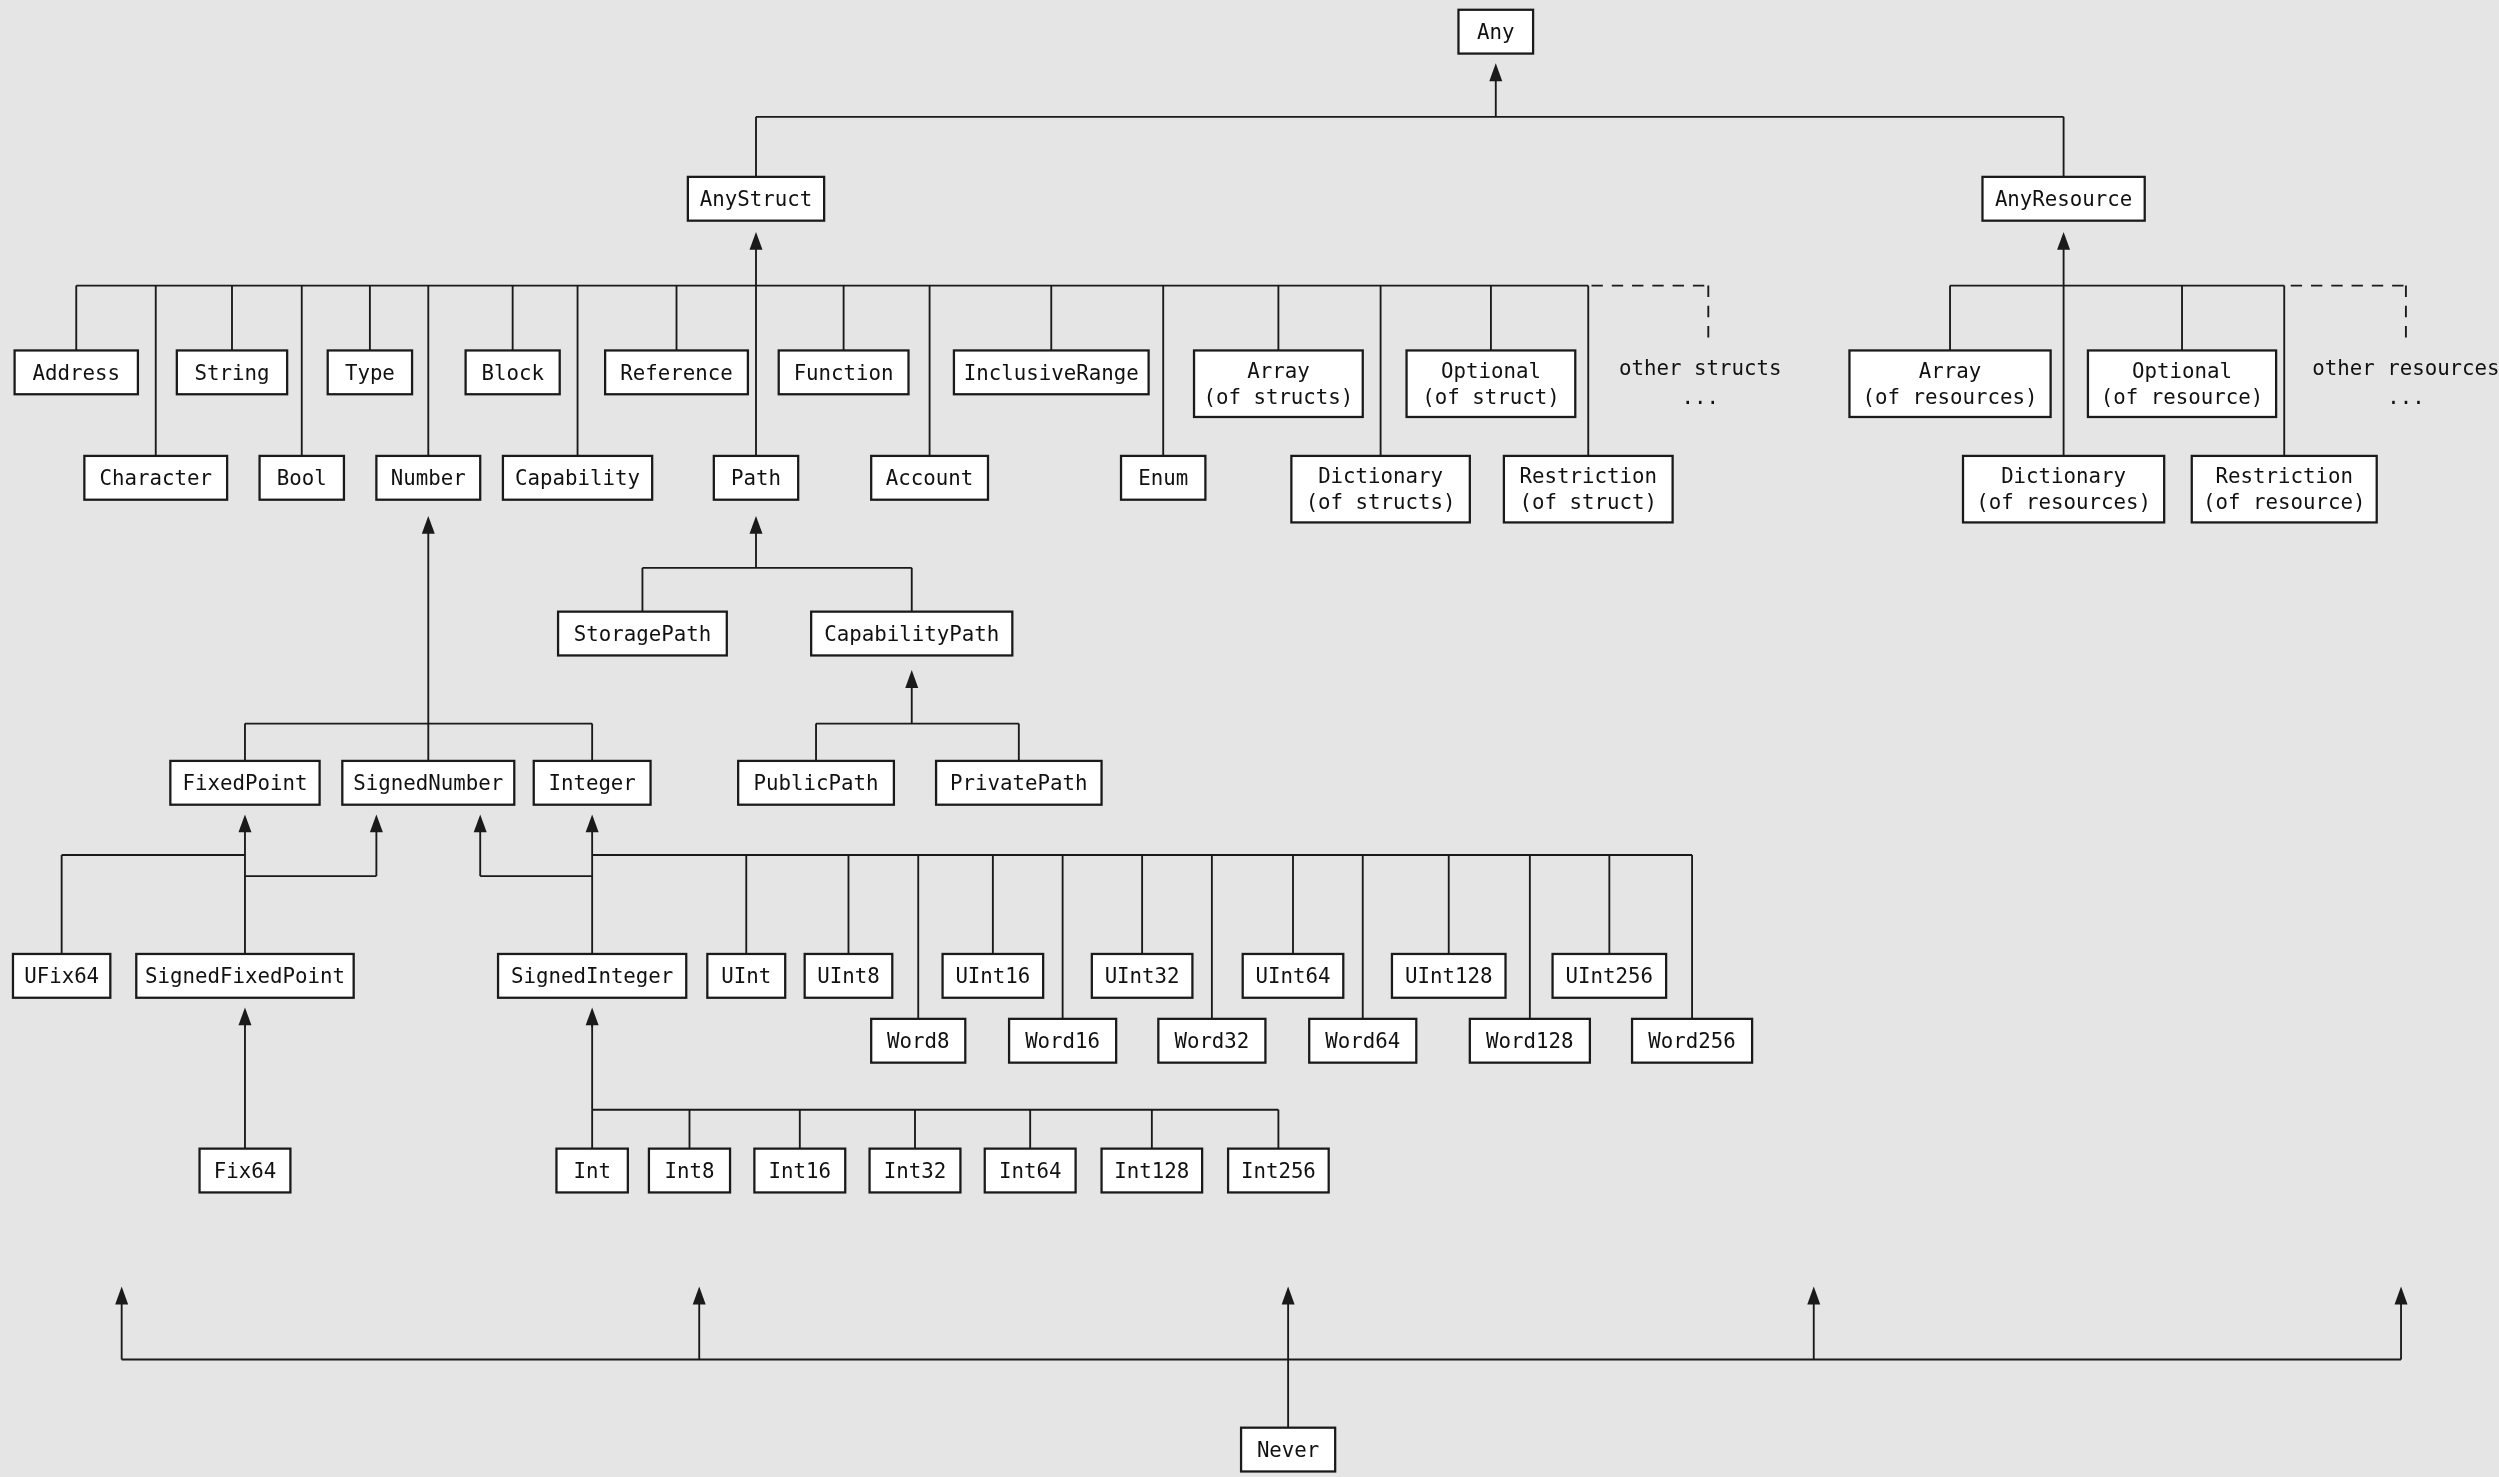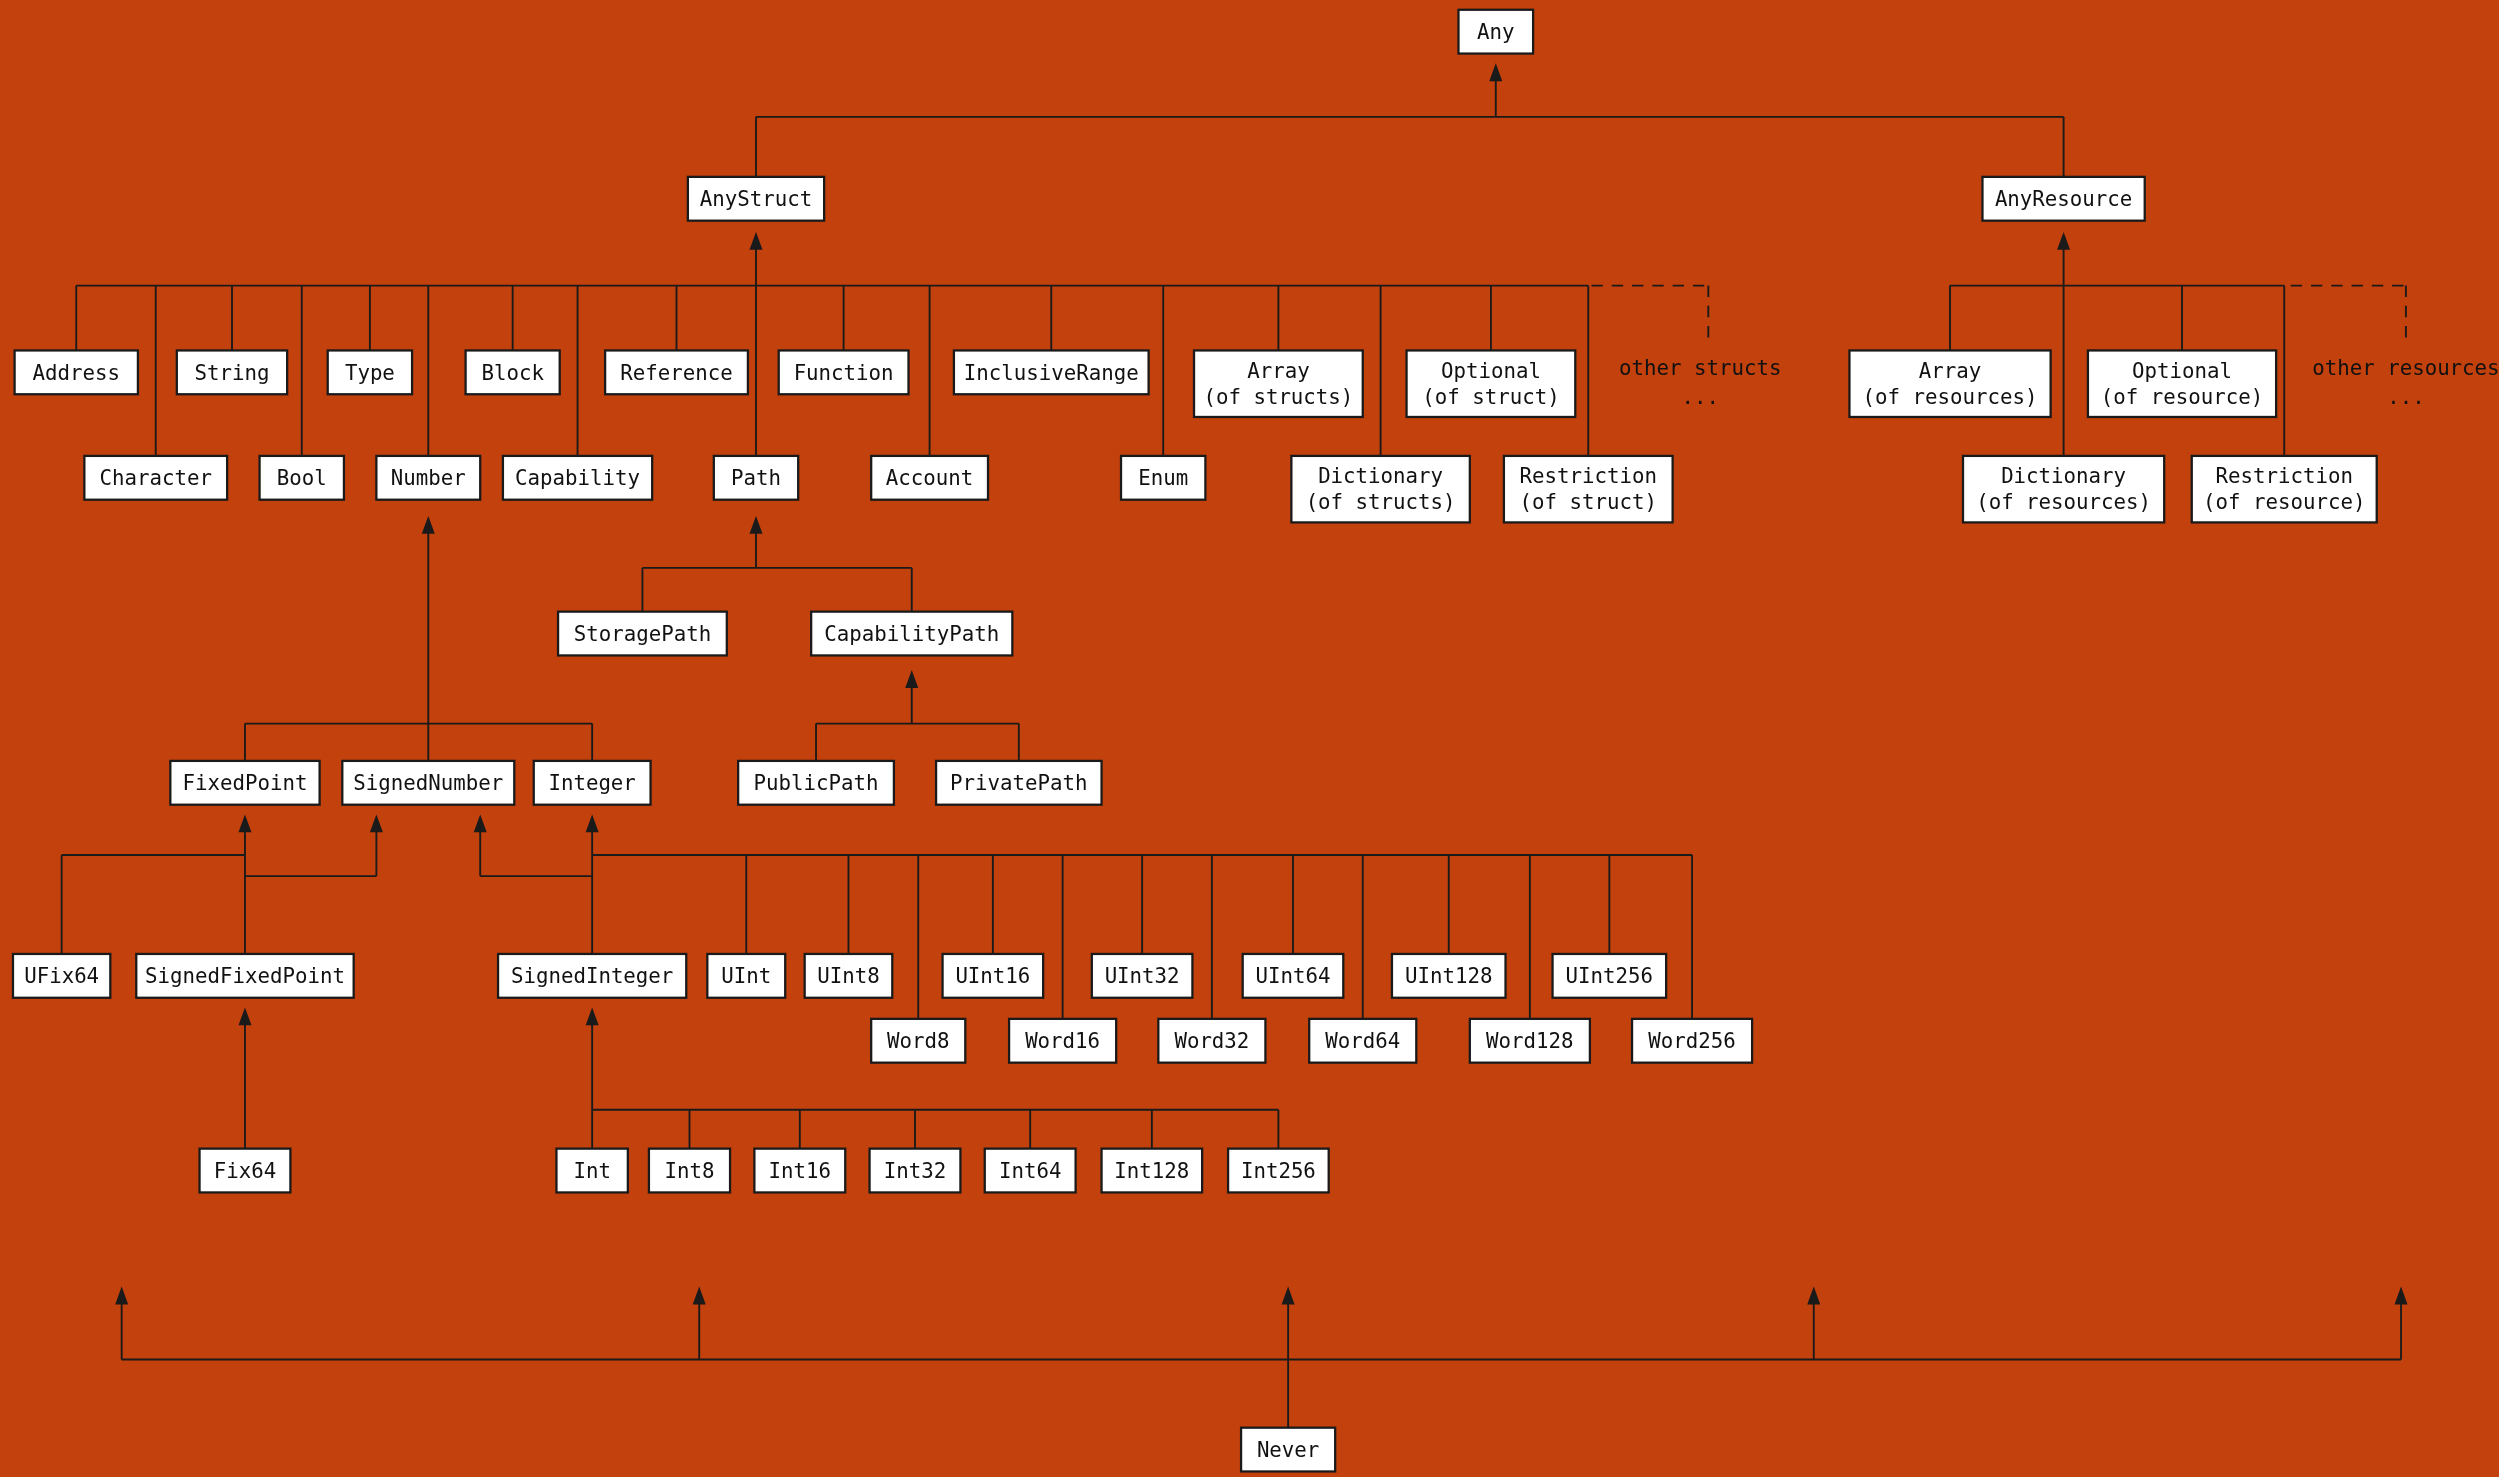--- a/index.html
+++ b/index.html
@@ -3,21 +3,21 @@
 <meta charset="utf-8">
 <style>
   html, body {
     margin: 0;
     padding: 0;
     background: #ffffff;
   }
   #canvas-wrap {
     width: 2500px;
     height: 1478px;
-    background: #c2410c;
+    background: #e5e5e5;
     position: relative;
     overflow: hidden;
   }
   svg {
     display: block;
     font-family: "DejaVu Sans Mono", "Liberation Mono", monospace;
   }
   .node-rect {
     fill: #ffffff;
     stroke: #1a1a1a;

